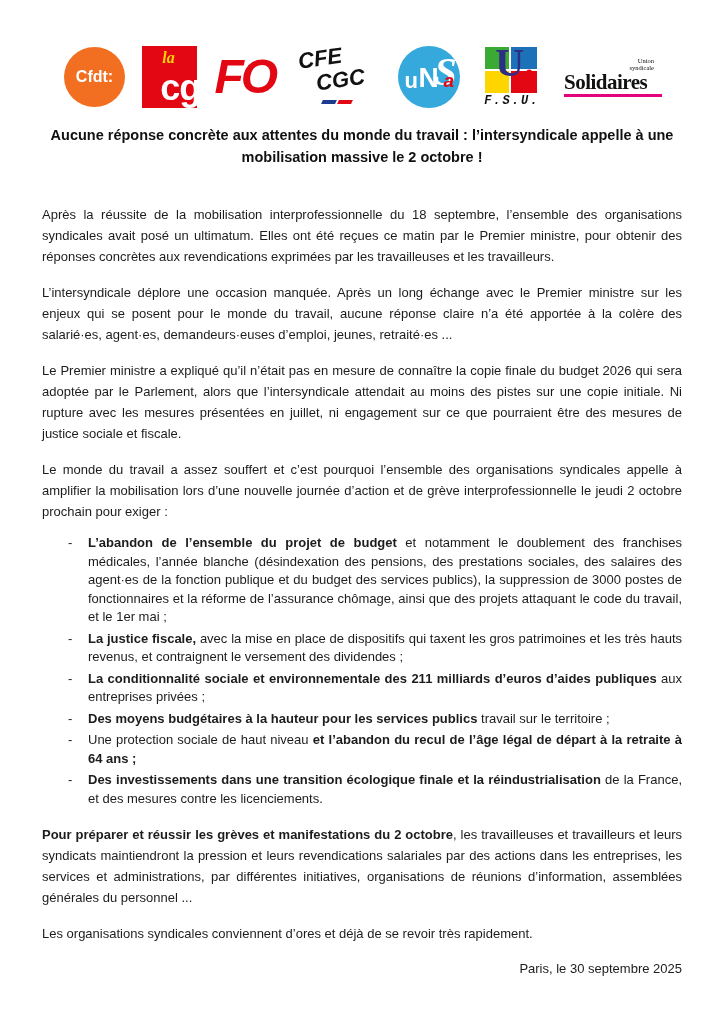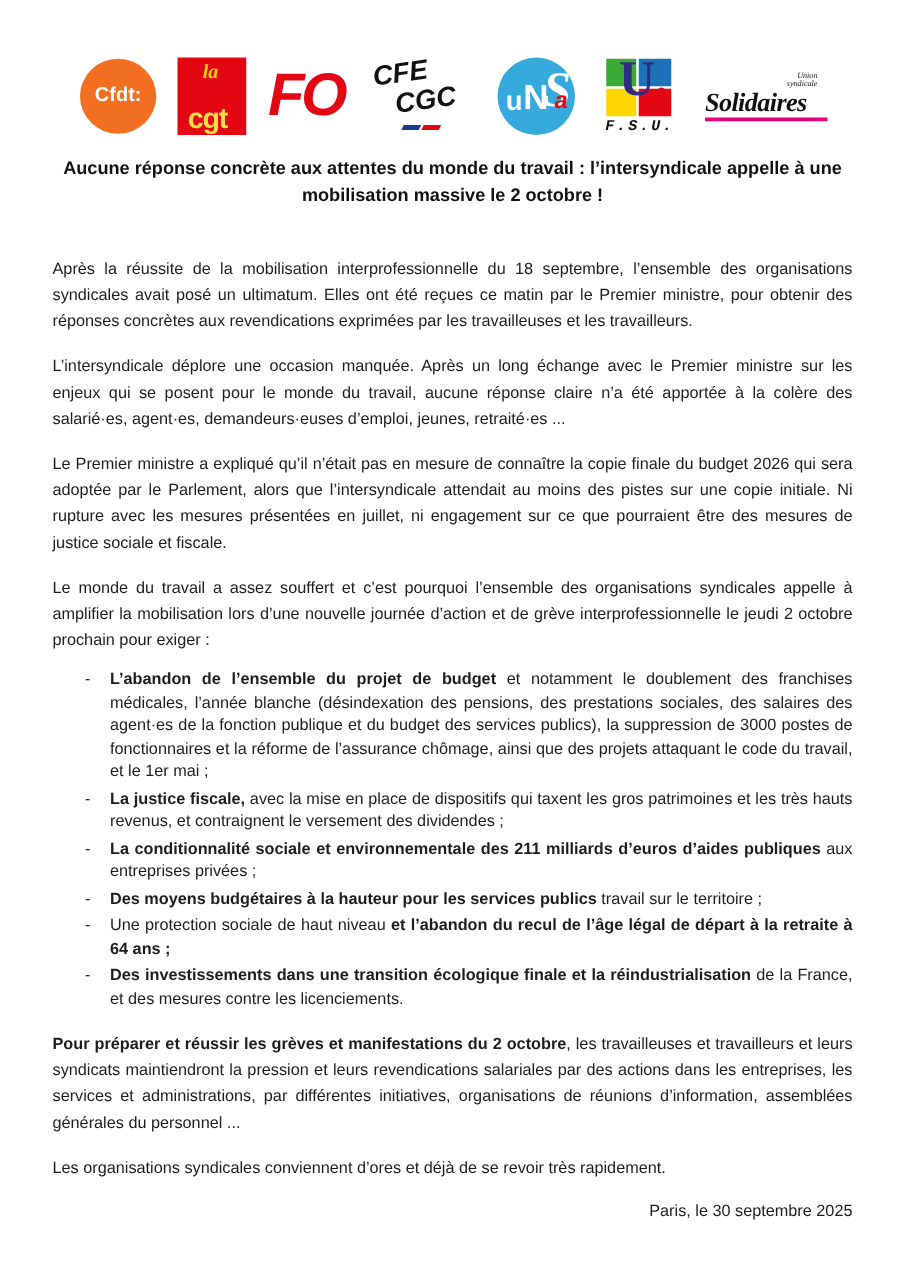--- a/index.html
+++ b/index.html
@@ -23,22 +23,22 @@
     display: flex; align-items: center; justify-content: center;
     color: #fff; font-weight: 700; font-size: 16px; letter-spacing: 0;
   }
 
   .cgt { position: relative; width: 55px; height: 62px; background: #E30613; }
   .cgt-la {
     position: absolute; top: 3px; left: 20px; color: #FFD500;
     font-family: "Liberation Serif", serif; font-style: italic; font-weight: 700; font-size: 16px;
   }
   .cgt-word {
-    position: absolute; bottom: 2px; left: 8px; color: #fde047;
-    font-weight: 800; font-size: 23px; letter-spacing: -1px; line-height: 1;
+    position: absolute; bottom: 2px; left: 18px; color: #ffffff;
+    font-weight: 800; font-size: 36px; letter-spacing: -1px; line-height: 1;
   }
 
   .fo {
     color: #E30613; font-weight: 800; font-style: italic;
     font-size: 48px; line-height: 1; letter-spacing: -3px; padding-right: 4px;
   }
 
   .cfecgc { position: relative; width: 84px; height: 62px; }
   .cfecgc-l1, .cfecgc-l2 {
     font-weight: 800; font-style: italic; font-size: 22px; line-height: 0.95;
@@ -76,21 +76,21 @@
     position: absolute; left: 10px; top: -6px; width: 48px; text-align: center;
     font-family: "Liberation Serif", serif; font-weight: 700; font-size: 40px; line-height: 1.1;
     color: #2D2E83;
   }
   .fsu-dot { color: #E30613; }
   .fsu-caption {
     margin-top: 1px; font-family: Liberation Mono, monospace; font-style: italic;
     font-weight: 700; font-size: 12px; letter-spacing: 2px; color: #111;
   }
 
-  .solidaires { width: 100px; font-style: italic; }
+  .solidaires { width: 100px; }
   .sol-top {
     font-family: "Liberation Serif", serif; font-size: 6.5px; line-height: 1.1;
     color: #111; text-align: right; padding-right: 10px; width: 78px; margin-left: 22px;
     word-spacing: 40px; 
   }
   .sol-word {
     font-family: "Liberation Serif", serif; font-weight: 700; font-size: 21px;
     line-height: 1.05; color: #111; letter-spacing: -0.5px;
   }
   .sol-line { height: 3px; background: #E5007D; margin-top: 1px; width: 98px; }

